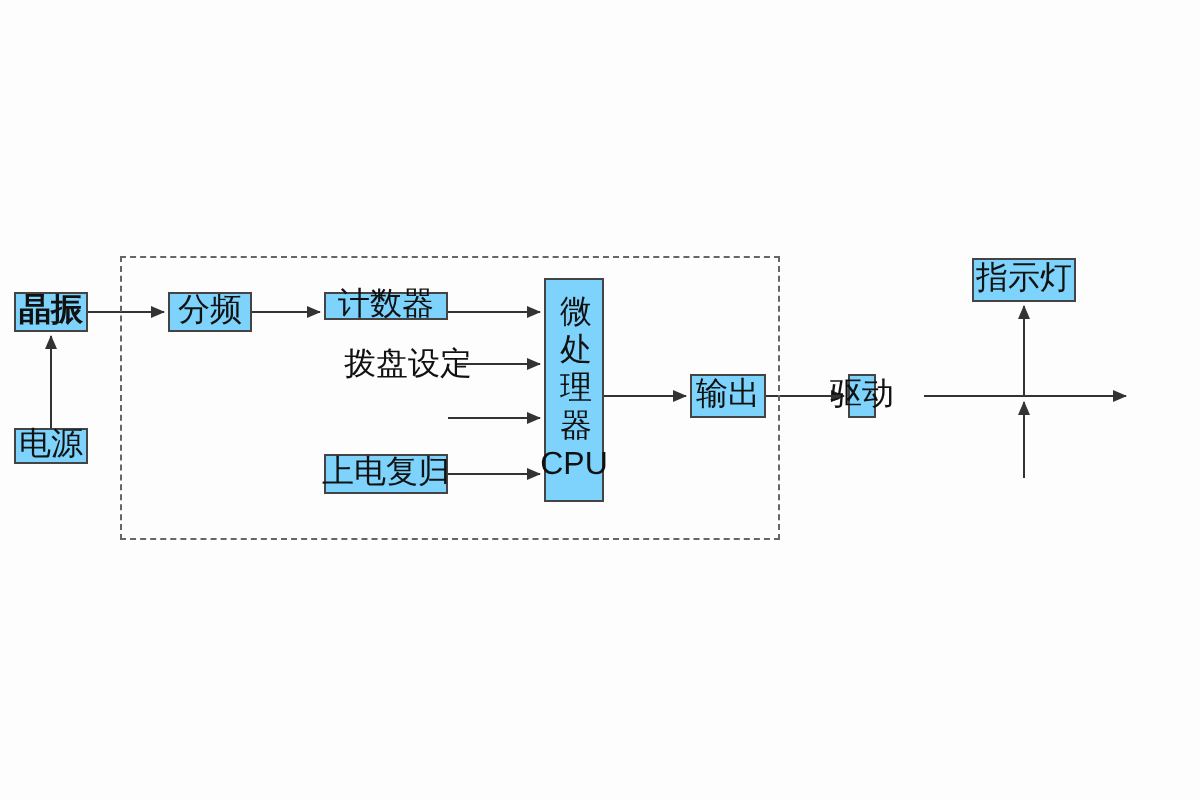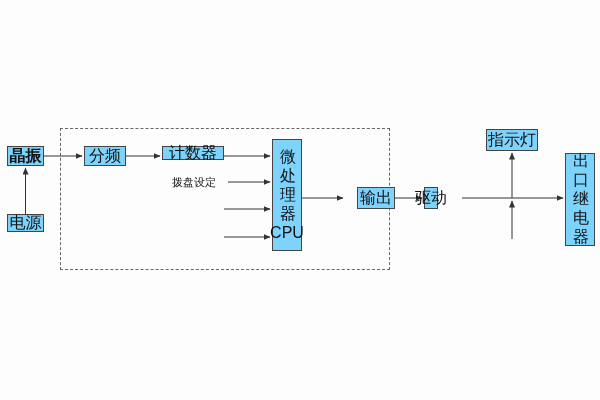--- a/index.html
+++ b/index.html
@@ -35,21 +35,21 @@
   .stack {
     display: block;
     width: 14px;
     margin: 0 auto;
     word-break: break-all;
     line-height: 1.18;
     text-align: center;
   }
   .plain-label {
     position: absolute;
-    font-size: 11px;
+    font-size: 16px;
     color: #111;
     display: flex;
     align-items: center;
     white-space: nowrap;
   }
   .dashed-frame {
     position: absolute;
     border: 1px dashed #666;
     background: transparent;
   }
@@ -103,30 +103,28 @@
 
   <div class="box" style="left:7px; top:214px; width:37px; height:18px;">电源</div>
 
   <div class="box" style="left:84px; top:146px; width:42px; height:20px;text-align:center;">分频</div>
 
   <div class="box" style="left:162px; top:146px; width:62px; height:14px;">计数器</div>
 
   <div class="plain-label" style="left:172px; top:174px; height:16px;">拨盘设定</div>
 
 
+  <div class="box" style="left:162px; top:227px; width:62px; height:20px;">上电复归</div>
 
   <div class="box vbox" style="left:272px; top:139px; width:30px; height:112px;">
     <span class="stack">微处理器</span>
     <span>CPU</span>
   </div>
 
-  <div class="box" style="left:357px; top:187px; width:38px; height:22px;">输出</div>
+  <div class="box" style="left:345px; top:187px; width:38px; height:22px;">输出</div>
 
   <div class="box" style="left:424px; top:187px; width:14px; height:22px;">驱动</div>
 
   <div class="box" style="left:486px; top:129px; width:52px; height:22px;">指示灯</div>
 
 
-  <div class="box vbox" style="left:565px; top:153px; width:30px; height:93px;">
-    <span class="stack">出口继电器</span>
-  </div>
 
 </div>
 
 </body></html>

